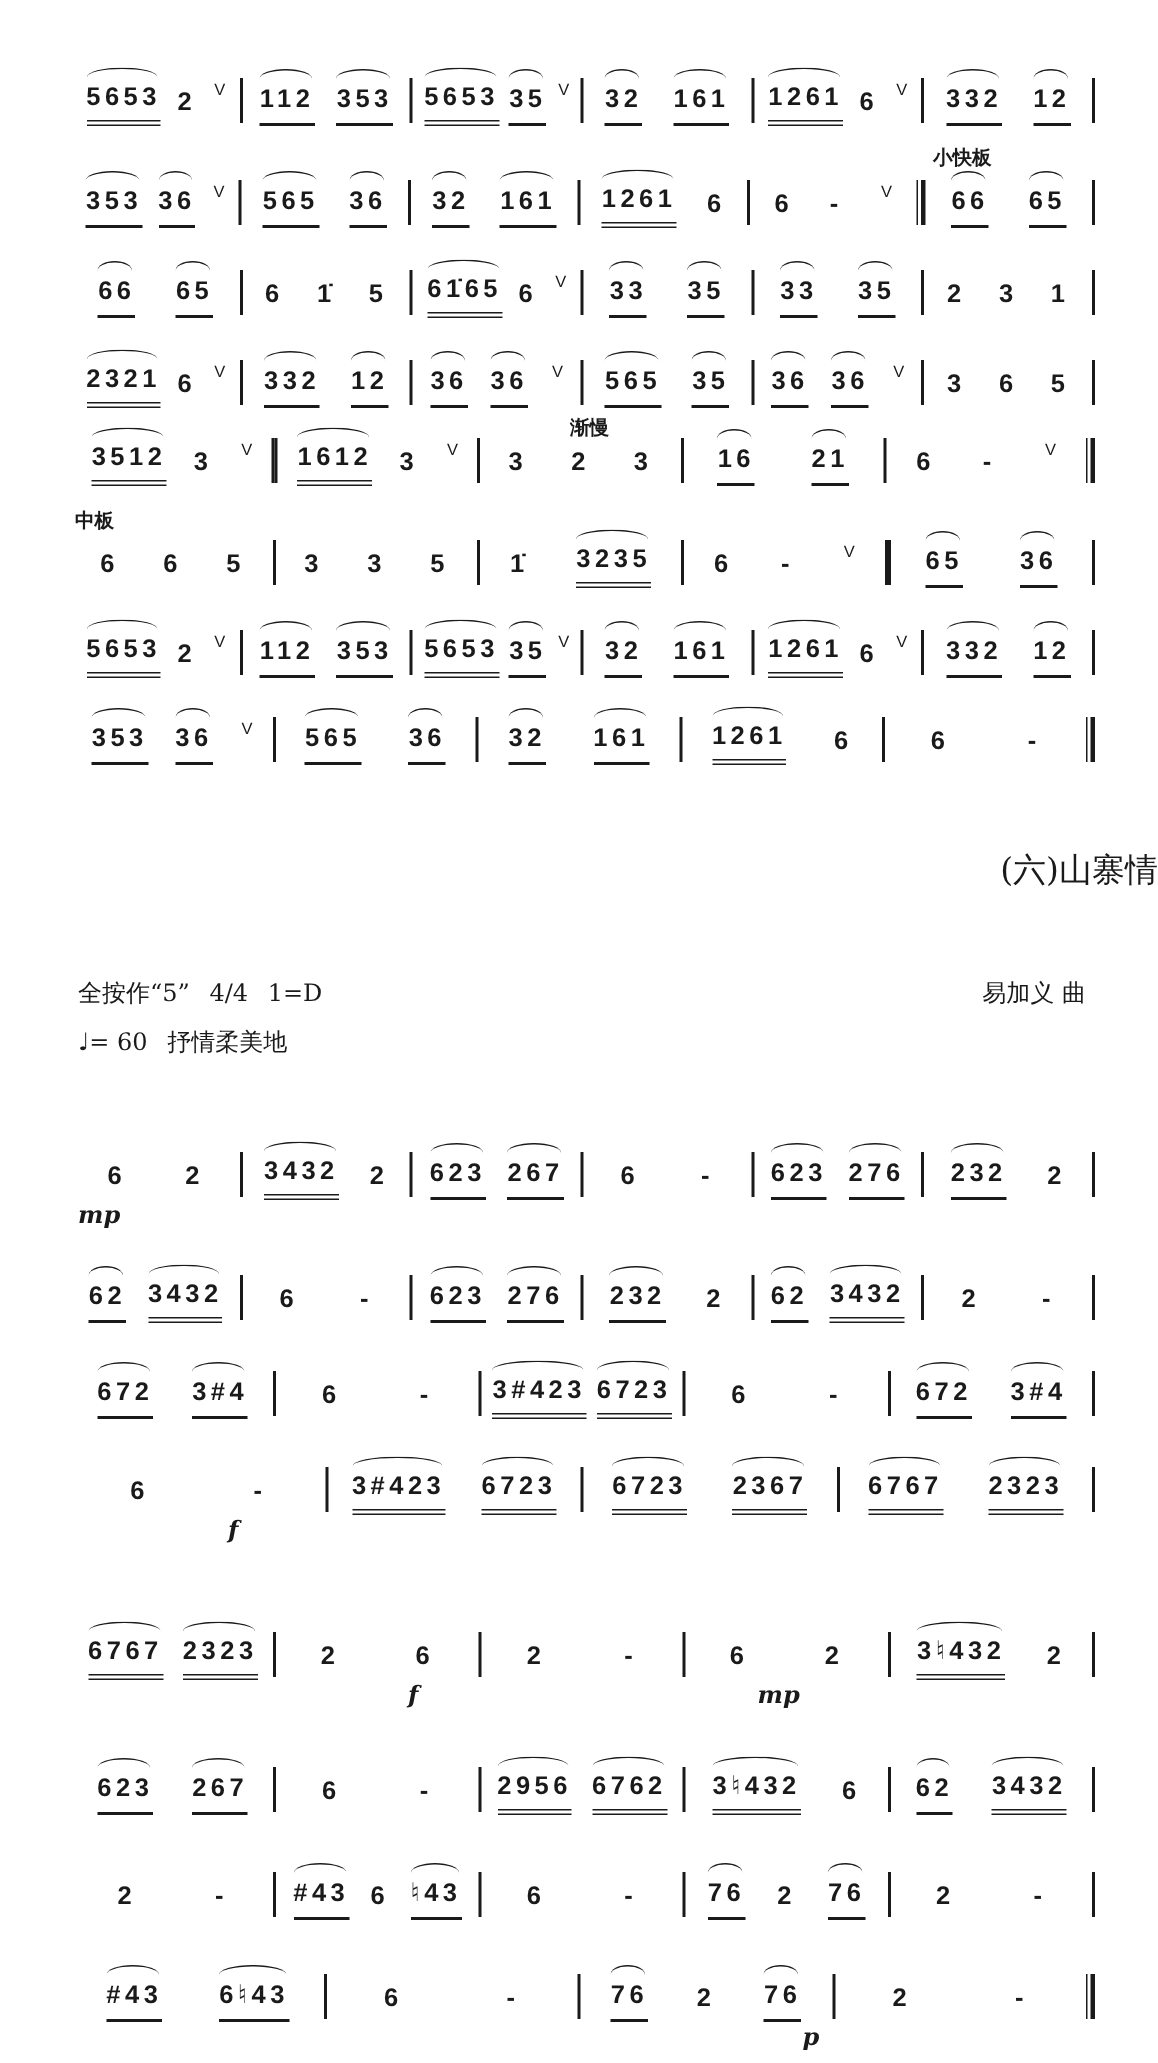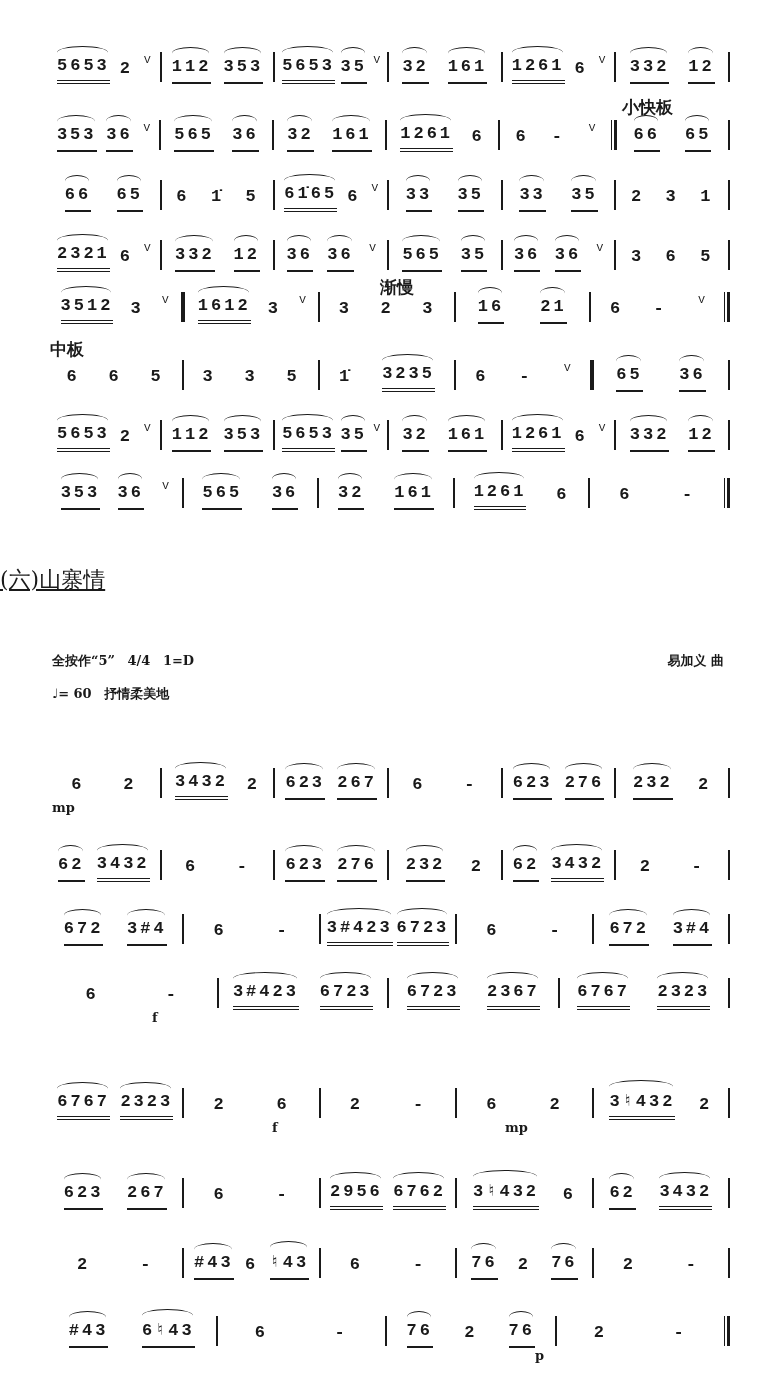--- a/index.html
+++ b/index.html
@@ -1,34 +1,34 @@
 <!DOCTYPE html>
 <html><head>
 <meta charset="utf-8">
 <style>
   html, body { margin: 0; padding: 0; background: #ffffff; }
   body { width: 772px; height: 1375px; position: relative; overflow: hidden;
          font-family: "Liberation Sans", "DejaVu Sans", sans-serif; color: #1a1a1a; }
-  .row { position: absolute; left: 48px; width: 682px; height: 40px; display: flex; align-items: flex-end; font-family: Liberation Mono, monospace; }
+  .row { position: absolute; left: 48px; width: 682px; height: 40px; display: flex; align-items: flex-end; }
   .measure { flex: 1 1 0; display: flex; align-items: flex-end; justify-content: space-around;
              height: 100%; position: relative; padding: 0 4px; box-sizing: border-box; }
   .bar { width: 2px; height: 30px; background: #1a1a1a; align-self: flex-end; margin-bottom: 2px; }
   .bar.double { width: 6px; background: transparent; border-left: 1px solid #1a1a1a; border-right: 3px solid #1a1a1a; box-sizing: border-box; }
   .group { display: inline-flex; align-items: flex-end; position: relative; font-weight: bold; font-size: 17px;
            letter-spacing: 3px; padding-bottom: 6px; white-space: nowrap; }
   .group.u1 { border-bottom: 2px solid #1a1a1a; }
   .group.u2 { border-bottom: 2px double #1a1a1a; padding-bottom: 5px; border-bottom-width: 4px; }
   .group.slur::before { content: ""; position: absolute; left: 0; right: 2px; top: -10px; height: 12px;
            border-top: 1.5px solid #1a1a1a; border-radius: 50% 50% 0 0; }
   .breath { font-size: 11px; position: relative; top: -18px; margin-left: 1px; }
-  .label { position: absolute; font-weight: bold; font-size: 17px; font-family: "DejaVu Serif", serif; }
-  .title { position: absolute; top: 565px; left: 0; width: 772px; text-align: left; font-size: 22px;
-           font-family: "DejaVu Serif", serif; text-decoration: underline; }
-  .meta { position: absolute; font-size: 13px; font-weight: bold; font-family: "DejaVu Serif", serif; }
-  .dyn { position: absolute; font-weight: bold; font-size: 13px; font-family: "DejaVu Serif", serif; }
+  .label { position: absolute; font-weight: bold; font-size: 13px; font-family: "DejaVu Serif", serif; }
+  .title { position: absolute; top: 565px; left: 0; width: 772px; text-align: right; font-size: 22px;
+           font-family: "DejaVu Serif", serif; }
+  .meta { position: absolute; font-size: 16px; font-weight: normal; font-family: "DejaVu Serif", serif; }
+  .dyn { position: absolute; font-style: italic; font-weight: bold; font-size: 16px; font-family: "DejaVu Serif", serif; }
 </style>
 </head>
 <body>
 
 <div id="score">
     <div class="row" style="top: 44px;">
       <div class="measure">
         <span class="group u2 slur">5653</span>
         <span class="group">2</span>
         <span class="breath">V</span>

